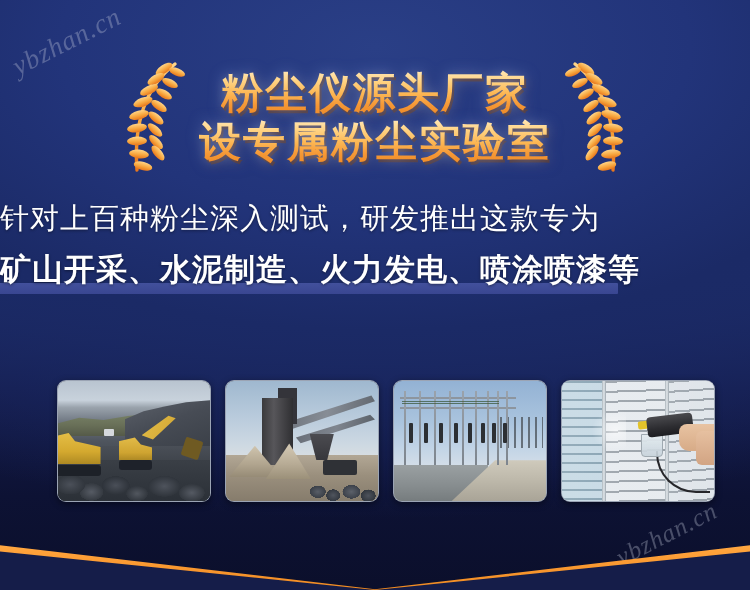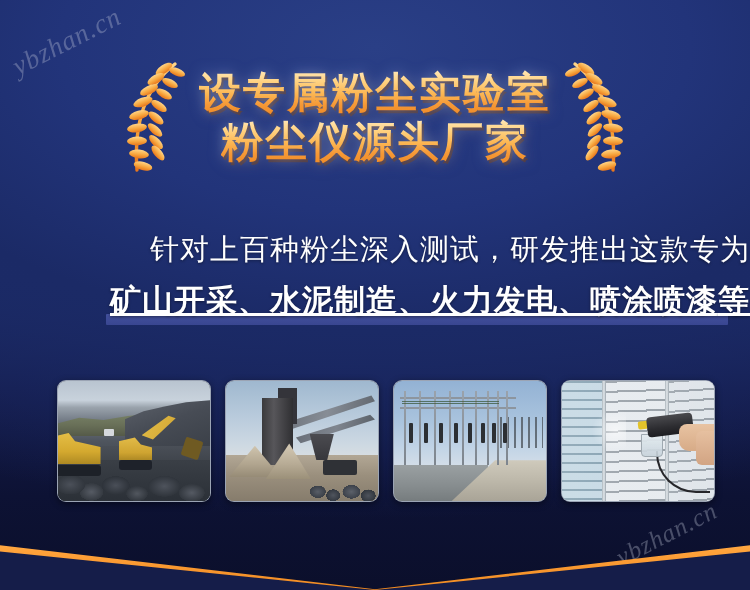--- a/index.html
+++ b/index.html
@@ -58,38 +58,38 @@
     background:linear-gradient(180deg,#ffe9bd 0%,#ffd383 26%,#fcb754 52%,#f59836 76%,#ef8a24 100%);
     -webkit-background-clip:text;
     background-clip:text;
     color:transparent;
     -webkit-text-fill-color:transparent;
     filter:drop-shadow(0 0 7px rgba(150,190,255,0.55)) drop-shadow(2px 3px 0 rgba(120,60,10,0.55));
   }
 
   
   .copy{
-    position:absolute;left:0;top:223px;width:750px;
-    text-align:right;
+    position:absolute;left:0;top:192px;width:750px;
+    text-align:left;
     color:#ffffff;
   }
   .copy-line{
     font-size:29px;
     line-height:52px;
     letter-spacing:1px;
     white-space:nowrap;
     text-shadow:0 1px 3px rgba(0,0,0,0.45);
   }
   .copy-line.strong{
     font-weight:bold;
     font-size:31px;
     position:relative;
     z-index:2;
   }
-  .hl-wrap{position:relative;display:inline-block;text-decoration:underline;}
+  .hl-wrap{position:relative;display:inline-block;}
   .hl-bar{
     position:absolute;
     left:-4px;right:22px;bottom:2px;
     height:11px;
     background:linear-gradient(180deg,#42509c 0%,#394691 100%);
     z-index:-1;
     border-radius:1px;
   }
 
   
@@ -268,22 +268,22 @@
         <ellipse cx="40" cy="72" rx="9" ry="4" transform="rotate(42 40 72)"></ellipse>
         <ellipse cx="22" cy="83" rx="10" ry="4.4" transform="rotate(-2 22 83)"></ellipse>
         <ellipse cx="41" cy="84" rx="9" ry="4" transform="rotate(46 41 84)"></ellipse>
         <ellipse cx="24" cy="96" rx="10" ry="4.4" transform="rotate(6 24 96)"></ellipse>
         <ellipse cx="43" cy="95" rx="9" ry="4" transform="rotate(50 43 95)"></ellipse>
         <ellipse cx="28" cy="108" rx="9.5" ry="4.2" transform="rotate(14 28 108)"></ellipse>
       </g>
     </svg>
 
     <div class="title-wrap">
+      <div class="title-line">粉尘仪源头厂家</div>
       <div class="title-line">设专属粉尘实验室</div>
-      <div class="title-line">粉尘仪源头厂家</div>
     </div>
 
     <svg class="wreath right" viewBox="0 0 74 118">
       <defs>
         <linearGradient id="wgrad2" x1="0" y1="0" x2="0" y2="1">
           <stop offset="0%" stop-color="#ffd588"></stop>
           <stop offset="55%" stop-color="#f7a73f"></stop>
           <stop offset="100%" stop-color="#e8761c"></stop>
         </linearGradient>
       </defs>

